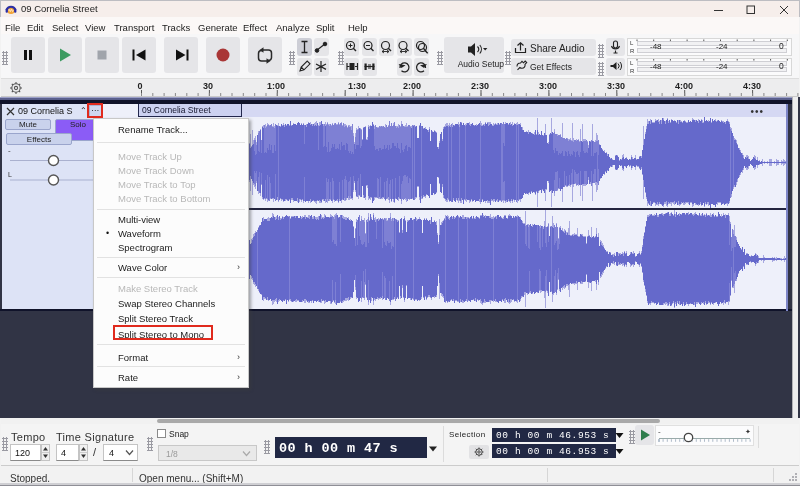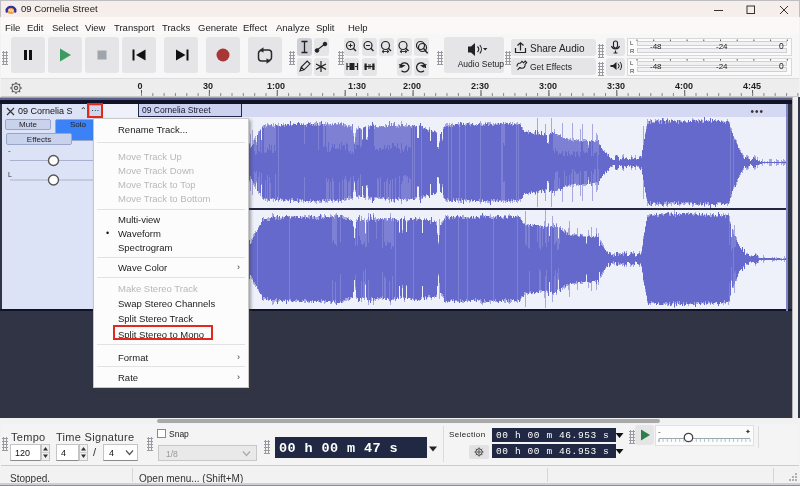--- a/index.html
+++ b/index.html
@@ -230,21 +230,21 @@
 </svg>
 <div class="rlab" style="left:140px;top:81px">0</div>
 <div class="rlab" style="left:208px;top:81px">30</div>
 <div class="rlab" style="left:276px;top:81px">1:00</div>
 <div class="rlab" style="left:357px;top:81px">1:30</div>
 <div class="rlab" style="left:412px;top:81px">2:00</div>
 <div class="rlab" style="left:480px;top:81px">2:30</div>
 <div class="rlab" style="left:548px;top:81px">3:00</div>
 <div class="rlab" style="left:616px;top:81px">3:30</div>
 <div class="rlab" style="left:684px;top:81px">4:00</div>
-<div class="rlab" style="left:752px;top:81px">4:45</div>
+<div class="rlab" style="left:752px;top:81px">4:30</div>
 
 <div class="abs" id="canvas">
  <div class="abs" id="topline"></div>
  <div class="abs" id="trackframe"></div>
  <div class="abs" id="panel"></div>
  <div class="abs" id="wavearea">
    <div id="stripe"></div>
 
    <div id="tab">09 Cornelia Street</div>
    <div id="chansep"></div>
@@ -266,21 +266,21 @@
 <path d="M156 224.7V293.0M173 218.9V297.6M201 220.0V297.7M234 222.5V295.1M244 224.9V294.7M257 230.2V288.5M289 216.3V299.2M395 218.5V300.9M413 220.0V299.4M445 219.6V301.6M458 217.0V301.2M467 218.4V302.1M493 218.7V300.1M517 217.1V298.6M551 225.9V291.1M733 233.7V286.3M215 223.0V246.9M332 215.8V241.9M333 217.3V239.8M334 218.7V244.1M335 215.6V243.7M336 215.3V246.0M340 214.5V242.3M355 229.1V245.9M357 220.3V244.7M359 215.3V235.9M360 221.2V240.1M361 218.5V244.0M362 220.1V245.4M363 220.4V244.0M364 221.6V241.5M365 233.7V246.6M366 220.0V247.3M368 217.4V243.1M376 220.3V239.2M382 218.5V248.4M384 218.0V241.5M385 219.4V245.4M386 221.2V245.9M387 220.5V240.7M388 218.3V243.2M389 217.5V242.7M390 217.0V241.7M391 220.7V249.3M392 217.7V246.1M393 221.4V246.9M525 226.1V243.9M526 225.1V246.2M528 226.9V247.5M529 224.7V249.1M537 225.4V241.5M539 226.3V248.2M540 227.7V250.3M542 226.4V246.5M545 226.9V243.0M546 227.3V246.8M548 224.1V241.9M554 225.4V244.7M555 227.3V243.1M556 224.4V240.6M557 227.0V250.3M558 238.9V249.0M559 227.8V244.1M729 221.0V244.8M731 236.7V251.3M732 229.0V247.9M734 235.6V246.5M735 235.8V246.8M332 280.3V301.9M335 281.8V300.3M340 274.0V301.1M355 275.3V287.4M361 280.9V298.8M363 271.1V297.8M364 282.0V297.9M365 269.1V284.4M368 279.8V301.9M382 271.7V296.3M384 275.8V297.5M385 277.6V299.6M389 281.2V300.6M392 275.8V299.3M529 270.8V291.5M539 268.6V290.2M540 271.2V290.4M545 276.1V292.0M546 270.0V290.1M554 276.2V292.6M555 270.4V291.6M557 272.8V288.5M558 267.6V278.7M729 282.5V300.5M731 267.2V279.9M734 272.5V283.6M735 270.8V280.6" stroke="#7e80d4" stroke-width="1" fill="none"></path>
 </svg>
   </div>
 <svg class="abs" style="left:0;top:0" width="110" height="230" fill="none" stroke="#333">
 <path d="M7 108l7 7M14 108l-7 7" stroke-width="1.2"></path>
   </svg>
 <div class="abs" style="left:18px;top:106px;font-size:9px;color:#111;white-space:nowrap">09 Cornelia S</div>
 <div class="abs" style="left:80px;top:106px;font-size:8px;color:#111">⌃</div>
 <div class="abs" style="left:89px;top:105px;width:13px;height:12px;background:#cfd6ee;border:1px solid #aab3d4;font-size:8px;letter-spacing:.5px;color:#222;text-align:center;line-height:10px">⋯</div>
 <div class="abs" style="left:5px;top:119px;width:46px;height:11px;background:#c9d2ec;border:1px solid #9aa5cc;border-radius:2px;font-size:8px;text-align:center;line-height:10px;color:#222">Mute</div>
-<div class="abs" style="left:55px;top:119px;width:46px;height:22px;background:#3b82f6;border:1px solid #9aa5cc;border-radius:2px;font-size:8px;text-align:center;line-height:10px;color:#222">Solo</div>
+<div class="abs" style="left:55px;top:119px;width:46px;height:22px;background:#8b5cf6;border:1px solid #9aa5cc;border-radius:2px;font-size:8px;text-align:center;line-height:10px;color:#222">Solo</div>
 <div class="abs" style="left:6px;top:133px;width:66px;height:12px;background:#c9d2ec;border:1px solid #9aa5cc;border-radius:2px;font-size:8px;text-align:center;line-height:11px;color:#222">Effects</div>
 <svg class="abs" style="left:0;top:0" width="110" height="230">
 <text x="8" y="153" font-size="8" fill="#333" font-family="Liberation Sans">-</text>
 <path d="M10 160.5H94" stroke="#aab1cf" stroke-width="1.2"></path>
 <circle cx="53.5" cy="160.5" r="5" fill="#fff" stroke="#555" stroke-width="1.4"></circle>
 <text x="8" y="177" font-size="7" fill="#333" font-family="Liberation Sans">L</text>
 <path d="M10 180H94" stroke="#aab1cf" stroke-width="1.2"></path>
 <circle cx="53.5" cy="180" r="5" fill="#fff" stroke="#555" stroke-width="1.4"></circle>
 </svg>
 <div class="abs" id="cmenu"></div>

